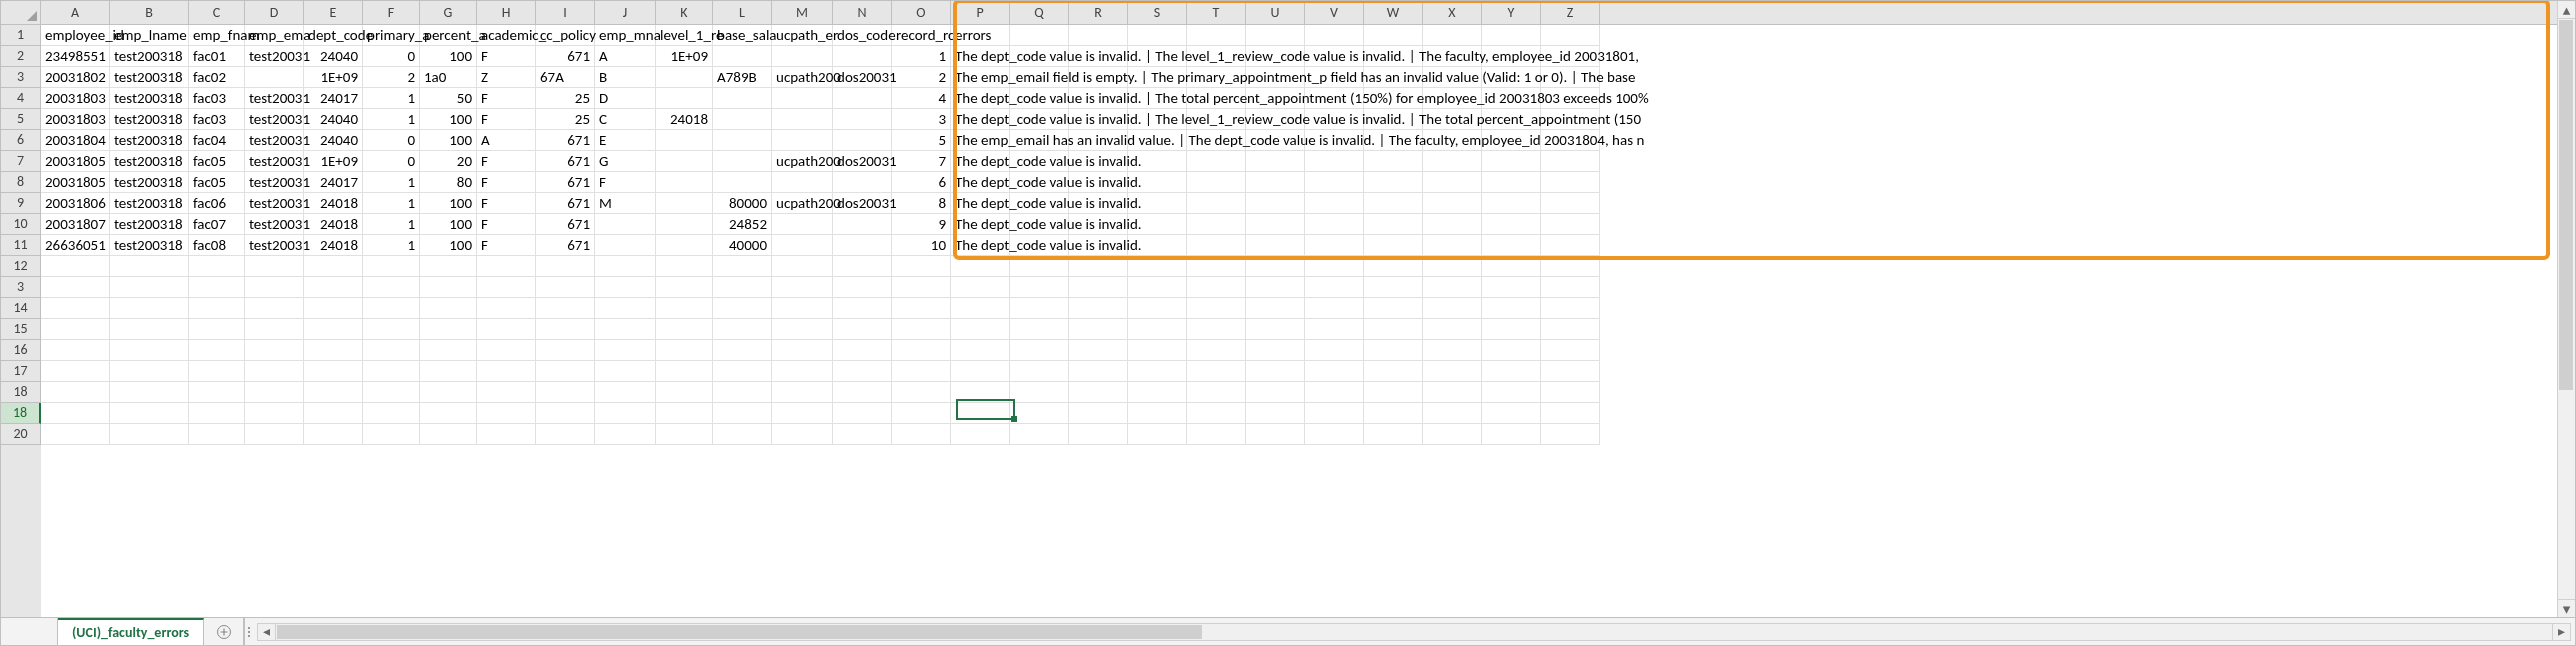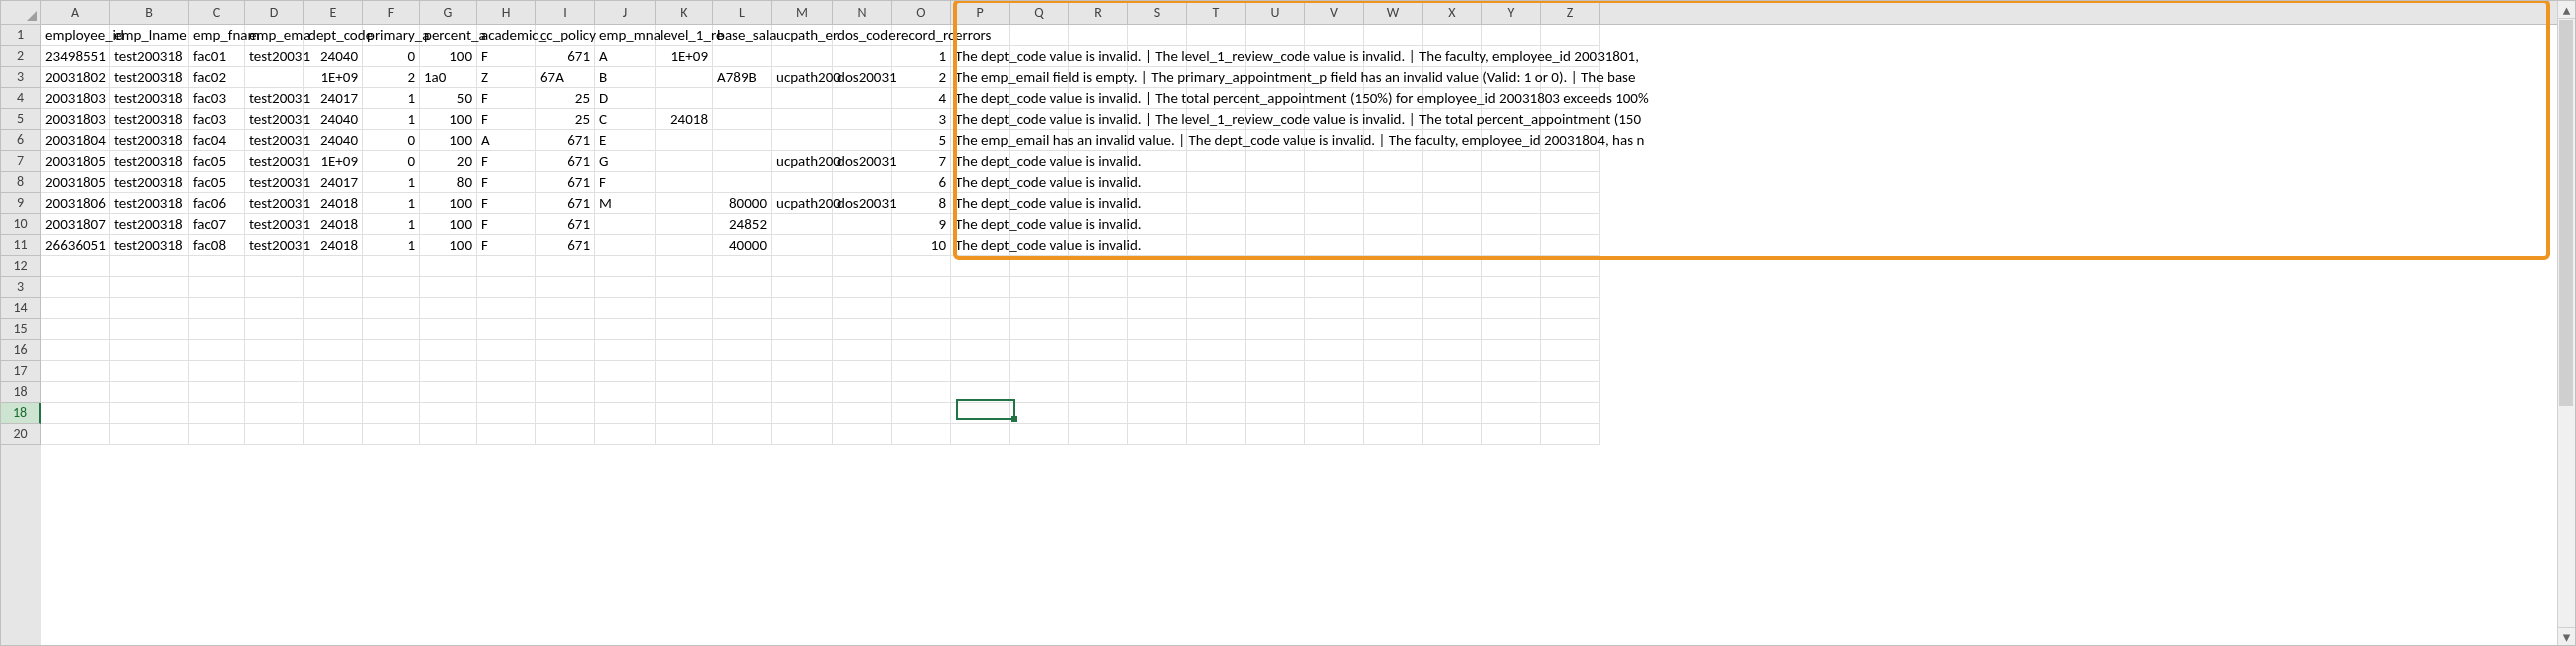--- a/index.html
+++ b/index.html
@@ -832,14 +832,38 @@
     <div class="highlight-box" style="left: 912px; top: -2px; width: 1597px; height: 261px; position: absolute;"></div>
       </div>
 
     <div class="vscroll">
       <div class="btn t">▴</div>
       <div class="thumb"></div>
       <div class="btn b">▾</div>
     </div>
   </div>
 
+  <div class="tabstrip">
+    <div class="nav-spacer"></div>
+    <div class="tab">
+      <span>(UCI)_faculty_errors</span>
+    </div>
+    <div class="addtab">
+      <svg viewBox="0 0 16 16">
+          <circle cx="8" cy="8" r="6.5" fill="none" stroke="#888"></circle>
+          <path d="M8 4.5v7M4.5 8h7" stroke="#888" stroke-width="1.2"></path>
+        </svg>
+    </div>
+    <div class="scroll-zone">
+      <div class="grip">
+          <span></span>
+          <span></span>
+          <span></span>
+        </div>
+      <div class="hscroll">
+        <div class="btn l">◂</div>
+        <div class="thumb"></div>
+        <div class="btn r">▸</div>
+      </div>
+    </div>
+  </div>
 </div>
 
 
 </body></html>

